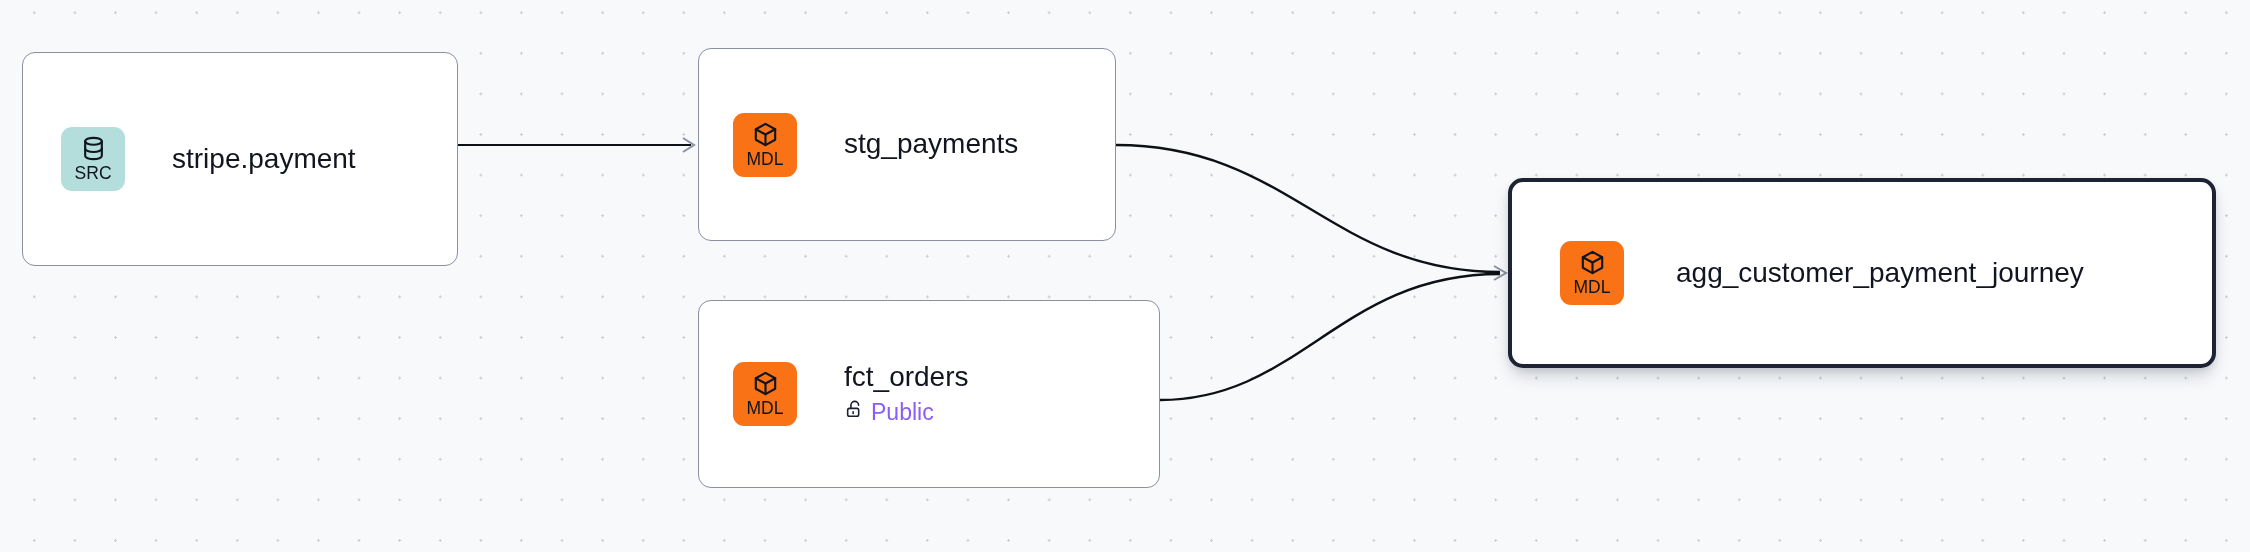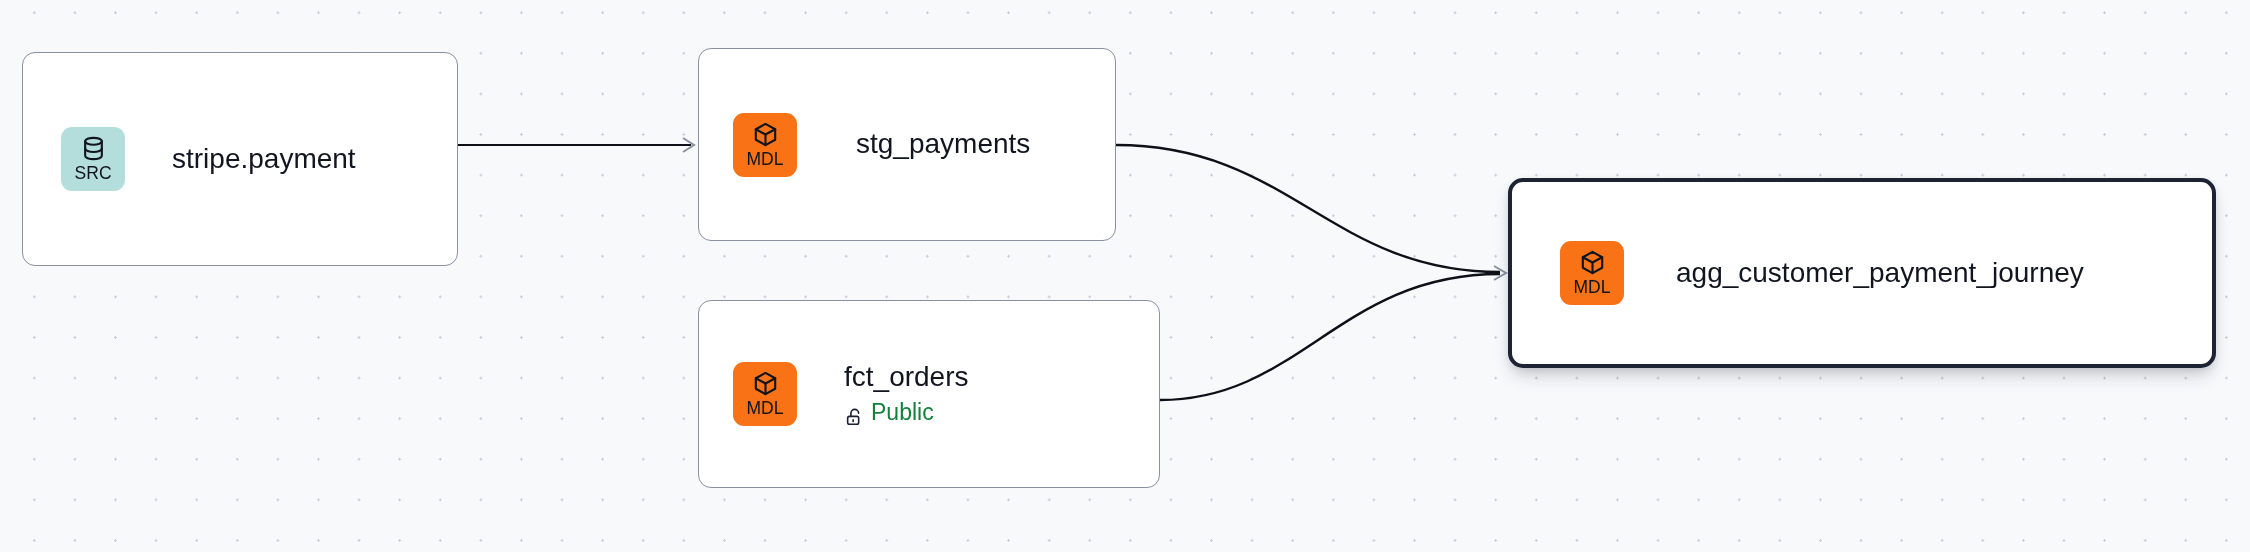--- a/index.html
+++ b/index.html
@@ -80,36 +80,36 @@
   }
   .node-title {
     font-size: 28px;
     line-height: 1.16;
     color: #11151f;
     white-space: nowrap;
     font-weight: 400;
   }
   .node-sub {
     display: flex;
-    align-items: flex-end;
+    align-items: flex-start;
     gap: 7px;
     font-size: 23px;
     line-height: 1.2;
-    color: #15803d;
+    color: #8b5cf6;
     margin-top: 5px;
     white-space: nowrap;
   }
   .node-sub svg { display: block; flex: 0 0 auto; }
 
   
   #node-source      { left: 22px;   top: 52px;  width: 436px; height: 214px; padding-left: 38px; }
   #node-source .node-body { margin-left: 47px; }
 
   #node-stg         { left: 698px;  top: 48px;  width: 418px; height: 193px; padding-left: 34px; }
-  #node-stg .node-body { margin-left: 59px; }
+  #node-stg .node-body { margin-left: 47px; }
 
   #node-fct         { left: 698px;  top: 300px; width: 462px; height: 188px; padding-left: 34px; }
   #node-fct .node-body { margin-left: 47px; }
 
   #node-agg         { left: 1508px; top: 178px; width: 708px; height: 190px; padding-left: 48px; }
   #node-agg .node-body { margin-left: 52px; justify-content: center; }
 </style>
 </head>
 <body>
 

